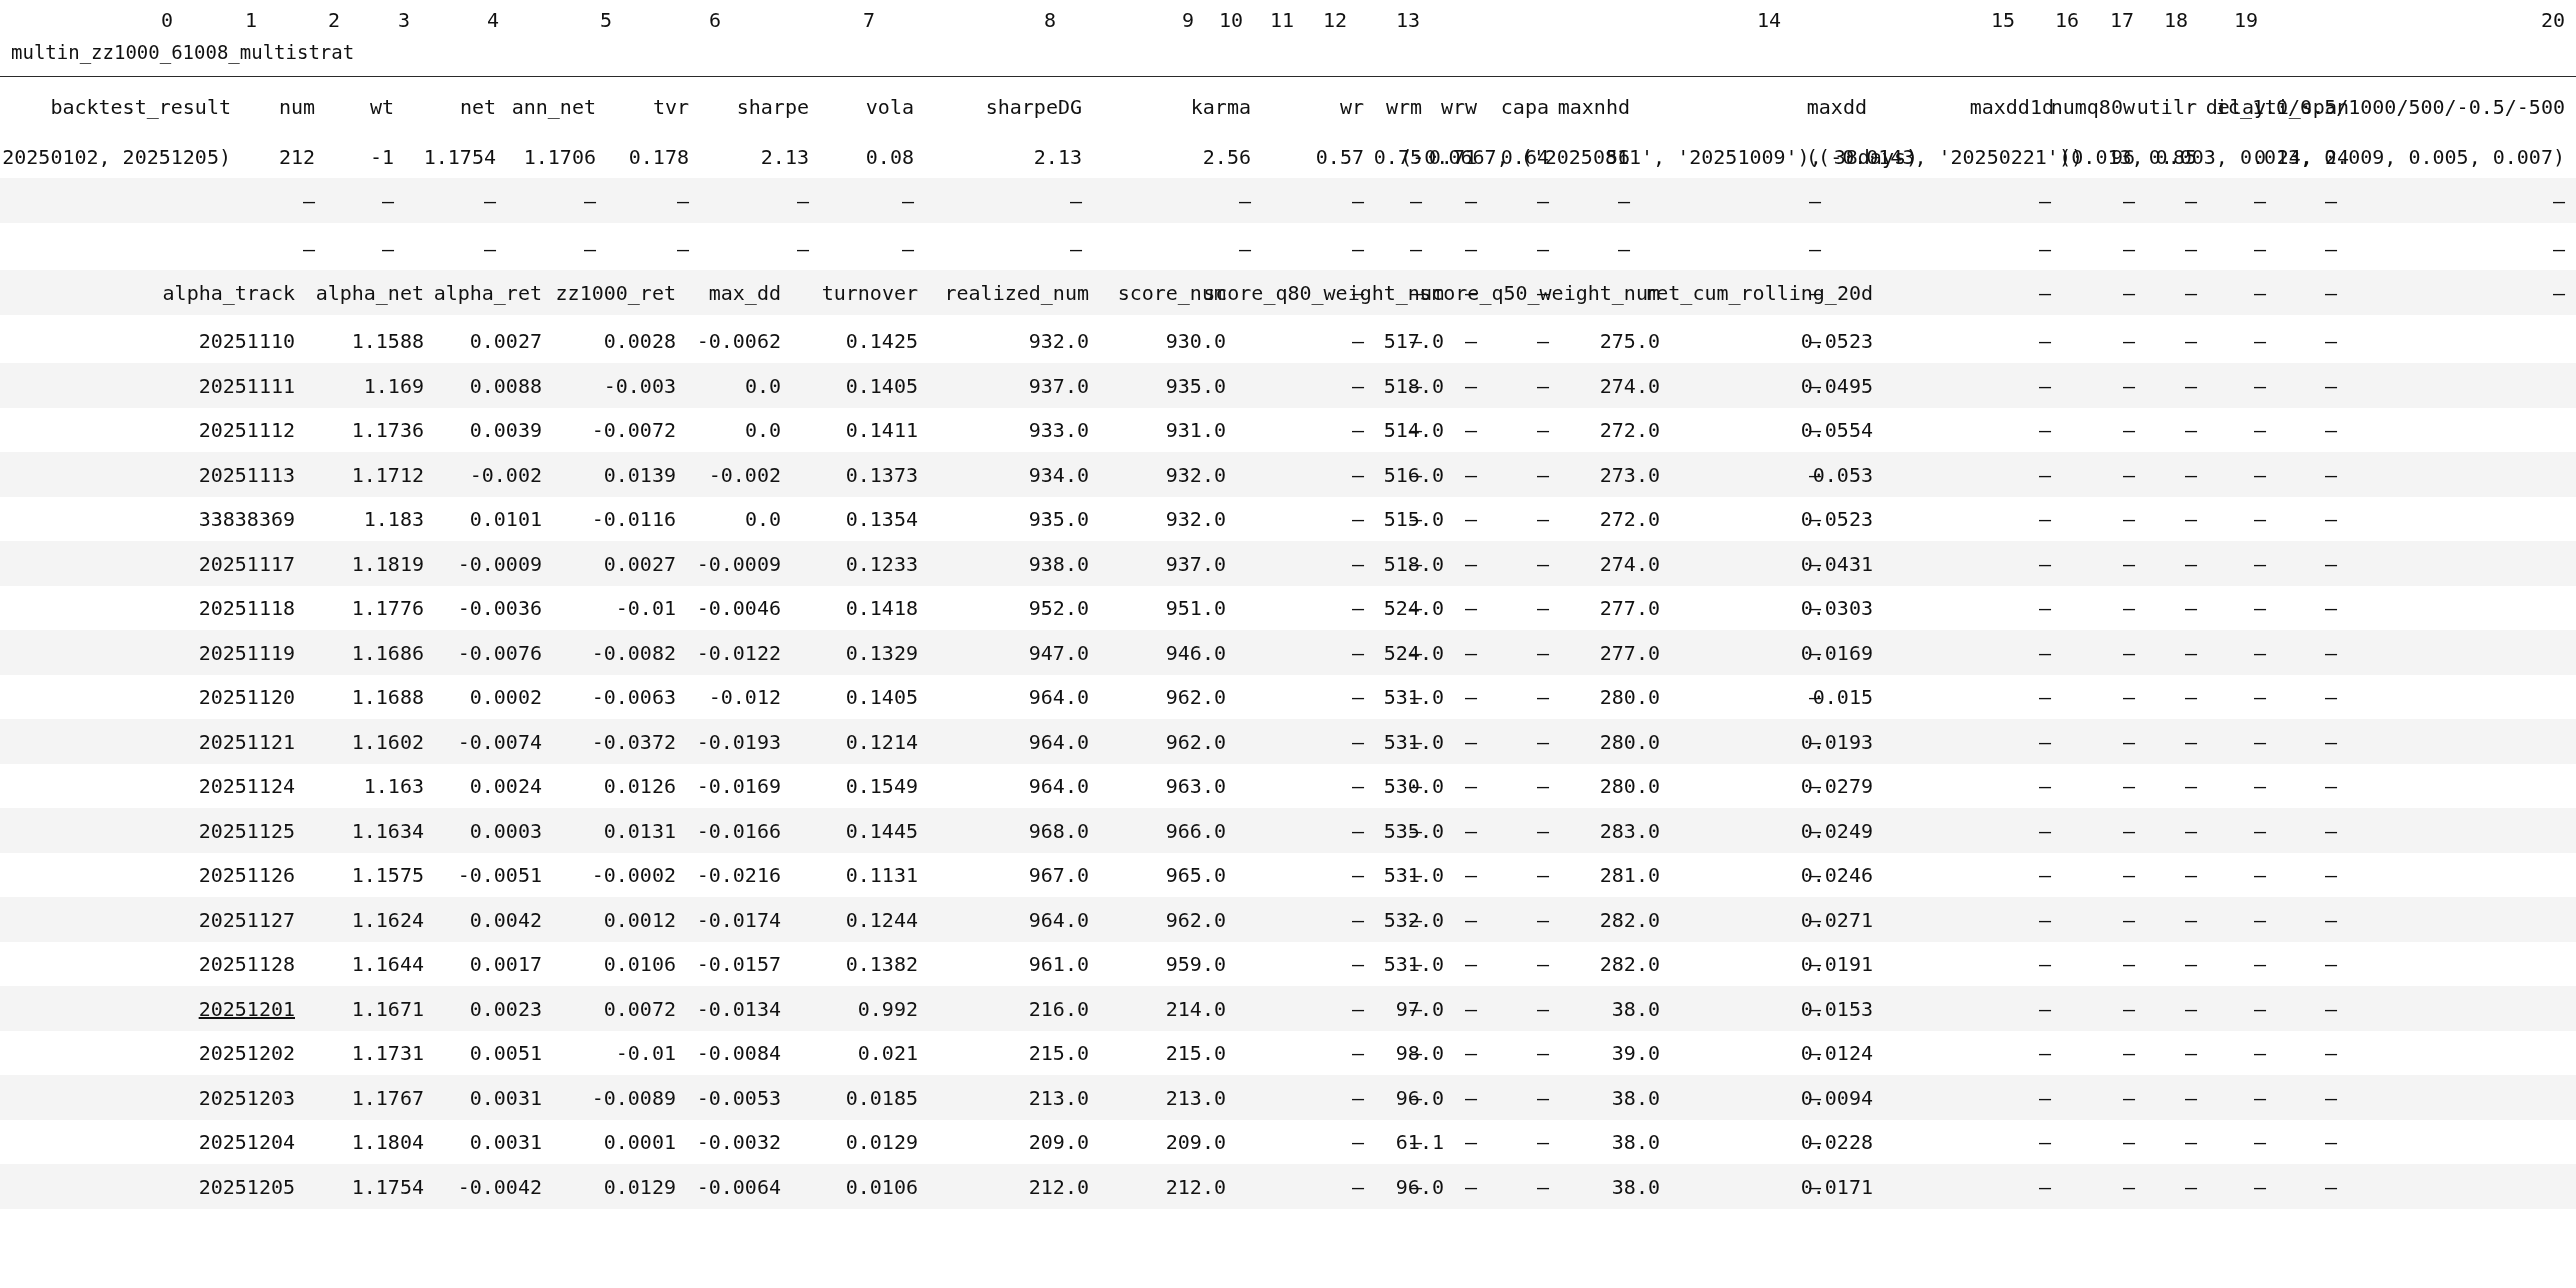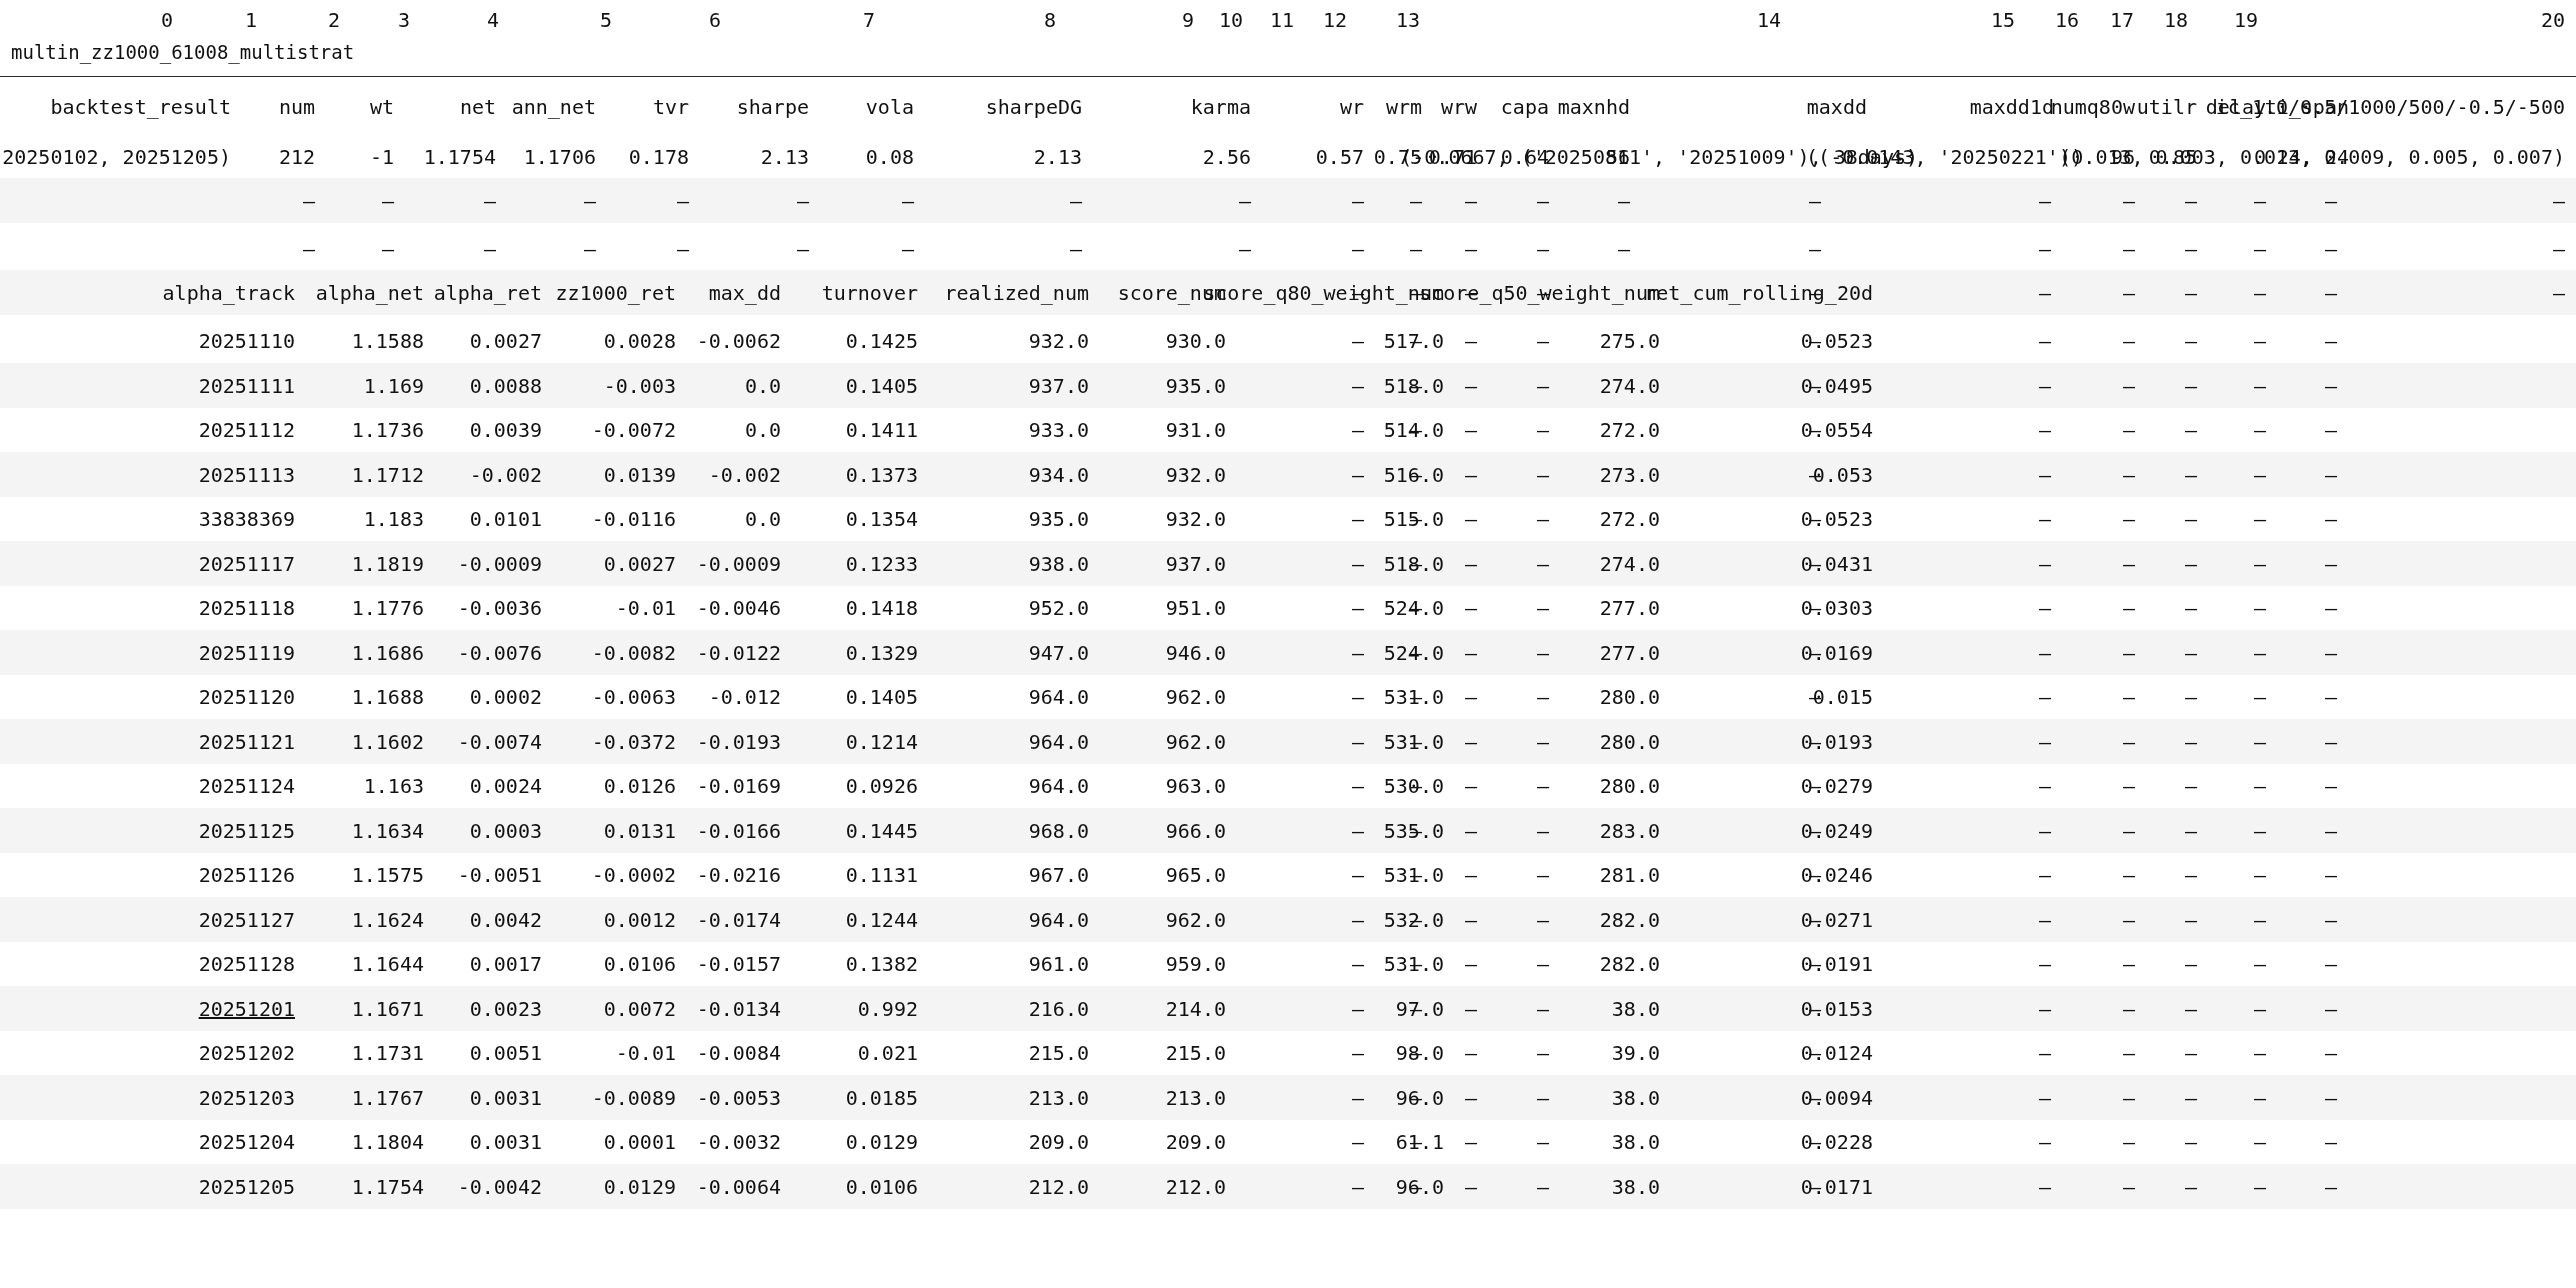--- a/index.html
+++ b/index.html
@@ -471,21 +471,21 @@
         <span class="c dash" style="right: 379px;">—</span>
         <span class="c dash" style="right: 310px;">—</span>
         <span class="c dash" style="right: 239px;">—</span>
       </div>
       <div class="row" style="top: 763px;">
         <span class="c" style="right: 2281px;">20251124</span>
         <span class="c" style="right: 2152px;">1.163</span>
         <span class="c" style="right: 2034px;">0.0024</span>
         <span class="c" style="right: 1900px;">0.0126</span>
         <span class="c" style="right: 1795px;">-0.0169</span>
-        <span class="c" style="right: 1658px;">0.0926</span>
+        <span class="c" style="right: 1658px;">0.1549</span>
         <span class="c" style="right: 1487px;">964.0</span>
         <span class="c" style="right: 1350px;">963.0</span>
         <span class="c" style="right: 1132px;">530.0</span>
         <span class="c" style="right: 916px;">280.0</span>
         <span class="c" style="right: 703px;">0.0279</span>
         <span class="c dash" style="right: 1212px;">—</span>
         <span class="c dash" style="right: 1154px;">—</span>
         <span class="c dash" style="right: 1099px;">—</span>
         <span class="c dash" style="right: 1027px;">—</span>
         <span class="c dash" style="right: 755px;">—</span>

